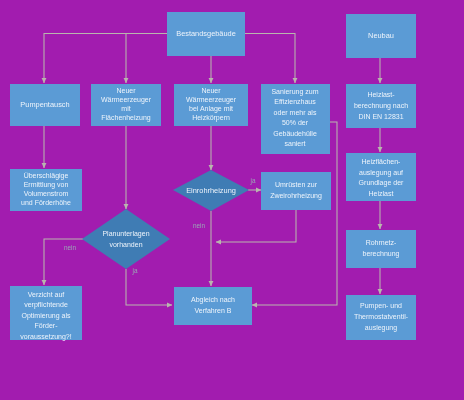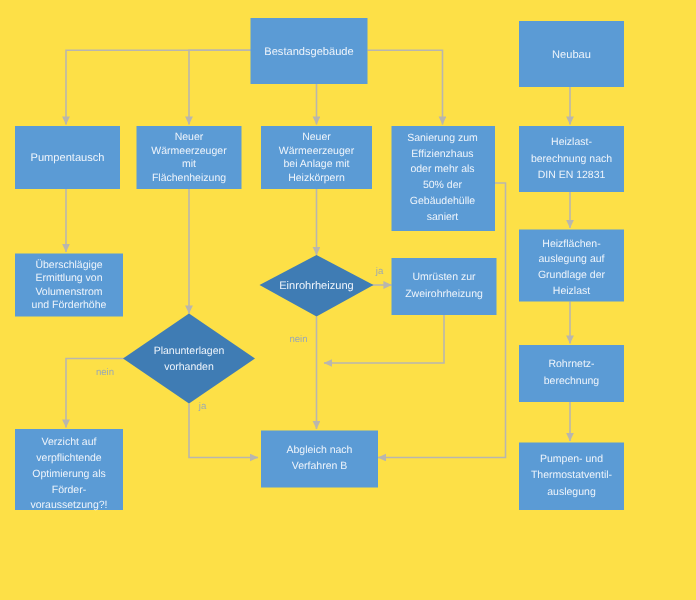--- a/index.html
+++ b/index.html
@@ -11,21 +11,21 @@
   body {
     width: 464px;
     height: 400px;
     overflow: hidden;
     font-family: "Liberation Sans", sans-serif;
   }
   #diagram-canvas {
     position: relative;
     width: 464px;
     height: 400px;
-    background: #fde047;
+    background: #a21caf;
     text-decoration: underline;
   }
   svg.flow {
     position: absolute;
     left: 0;
     top: 0;
     width: 464px;
     height: 400px;
     display: block;
   }

